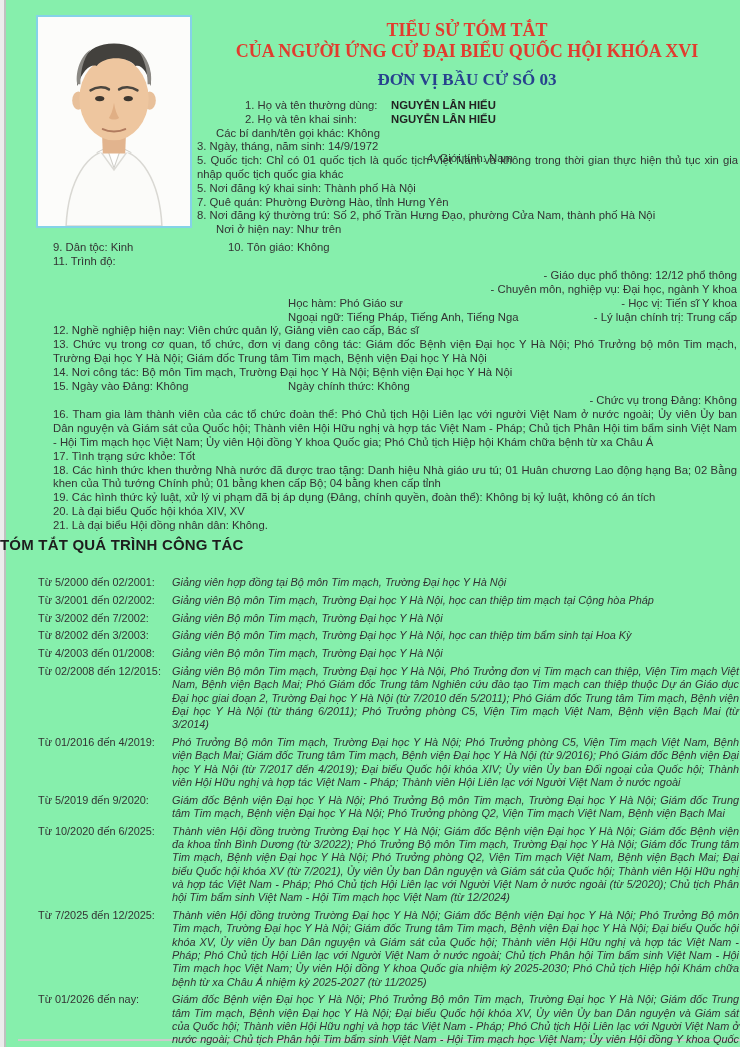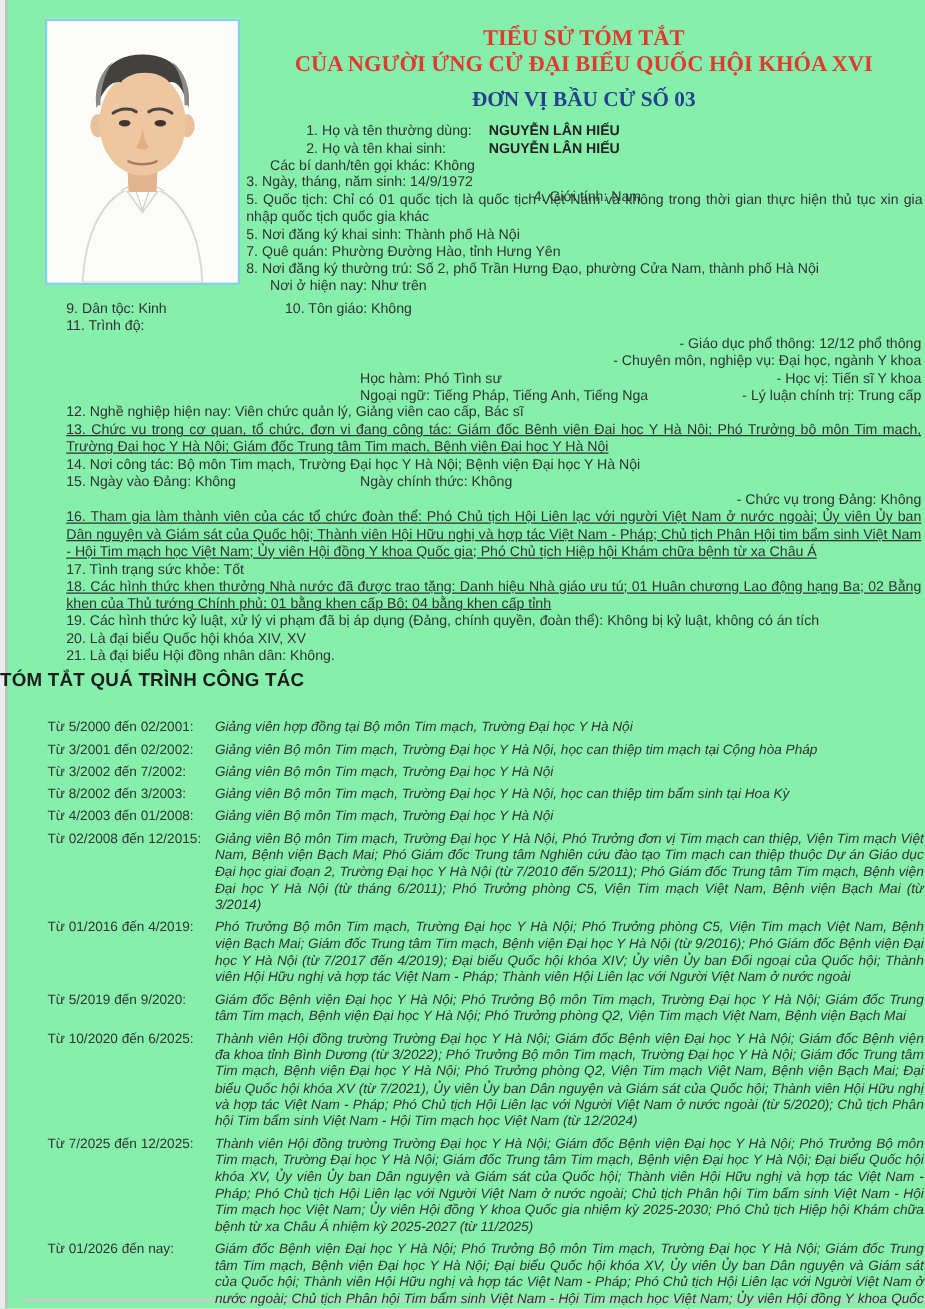--- a/index.html
+++ b/index.html
@@ -29,21 +29,21 @@
   .info-right{position:absolute;left:197px;top:99px;width:541px;font-size:11.3px;line-height:13.8px;}
   .info-right .line{position:relative;}
   .lbl-tab{display:inline-block;min-width:146px;margin-left:48px;}
   .bold{font-weight:bold;color:#222;}
   .indent-sm{padding-left:19px;}
   .col2-gender{position:absolute;left:230px;top:12px;}
 
   
   .info-left{position:absolute;left:30px;top:241px;width:707px;font-size:11.3px;line-height:13.9px;}
   .info-left .line{position:relative;margin-left:23px;}
-  .info-left .wrap{text-align:justify;text-decoration:underline;}
+  .info-left .wrap{text-align:justify;}
   .indent-dash{padding-left:25px;text-align:right;}
   .col2-religion{position:absolute;left:175px;top:0;}
   .col2-deg{position:absolute;left:235px;top:0;}
 
   
   .section-title{position:absolute;left:0;top:536px;width:740px;text-align:left;
     font-weight:bold;font-size:15px;color:#1d1d1d;letter-spacing:.2px;}
   .career{position:absolute;left:38px;top:576px;width:701px;font-size:10.9px;line-height:13.3px;}
   .career-row{display:flex;margin-bottom:4.5px;}
   .career-period{width:134px;flex-shrink:0;}
@@ -104,21 +104,21 @@
     <div class="line">7. Quê quán: Phường Đường Hào, tỉnh Hưng Yên</div>
     <div class="line">8. Nơi đăng ký thường trú: Số 2, phố Trần Hưng Đạo, phường Cửa Nam, thành phố Hà Nội</div>
     <div class="line indent-sm">Nơi ở hiện nay: Như trên</div>
   </div>
 
   <div class="info-left">
     <div class="line"><span>9. Dân tộc: Kinh</span><span class="col2-religion">10. Tôn giáo: Không</span></div>
     <div class="line">11. Trình độ:</div>
     <div class="line indent-dash">- Giáo dục phổ thông: 12/12 phổ thông</div>
     <div class="line indent-dash">- Chuyên môn, nghiệp vụ: Đại học, ngành Y khoa</div>
-    <div class="line indent-dash"><span>- Học vị: Tiến sĩ Y khoa</span><span class="col2-deg">Học hàm: Phó Tình sư</span></div>
+    <div class="line indent-dash"><span>- Học vị: Tiến sĩ Y khoa</span><span class="col2-deg">Học hàm: Phó Giáo sư</span></div>
     <div class="line indent-dash"><span>- Lý luận chính trị: Trung cấp</span><span class="col2-deg">Ngoại ngữ: Tiếng Pháp, Tiếng Anh, Tiếng Nga</span></div>
     <div class="line">12. Nghề nghiệp hiện nay:  Viên chức quản lý, Giảng viên cao cấp, Bác sĩ</div>
     <div class="line wrap">13. Chức vụ trong cơ quan, tổ chức, đơn vị đang công tác: Giám đốc Bệnh viện Đại học Y Hà Nội; Phó Trưởng bộ môn Tim mạch, Trường Đại học Y Hà Nội; Giám đốc Trung tâm Tim mạch, Bệnh viện Đại học Y Hà Nội</div>
     <div class="line">14. Nơi công tác: Bộ môn Tim mạch, Trường Đại học Y Hà Nội; Bệnh viện Đại học Y Hà Nội</div>
     <div class="line"><span>15. Ngày vào Đảng: Không</span><span class="col2-deg">Ngày chính thức: Không</span></div>
     <div class="line indent-dash">- Chức vụ trong Đảng: Không</div>
     <div class="line wrap">16. Tham gia làm thành viên của các tổ chức đoàn thể: Phó Chủ tịch Hội Liên lạc với người Việt Nam ở nước ngoài; Ủy viên Ủy ban Dân nguyện và Giám sát của Quốc hội; Thành viên Hội Hữu nghị và hợp tác Việt Nam - Pháp; Chủ tịch Phân Hội tim bẩm sinh Việt Nam - Hội Tim mạch học Việt Nam; Ủy viên Hội đồng Y khoa Quốc gia; Phó Chủ tịch Hiệp hội Khám chữa bệnh từ xa Châu Á</div>
     <div class="line">17. Tình trạng sức khỏe: Tốt</div>
     <div class="line wrap">18. Các hình thức khen thưởng Nhà nước đã được trao tặng: Danh hiệu Nhà giáo ưu tú; 01 Huân chương Lao động hạng Ba; 02 Bằng khen của Thủ tướng Chính phủ; 01 bằng khen cấp Bộ; 04 bằng khen cấp tỉnh</div>
     <div class="line">19. Các hình thức kỷ luật, xử lý vi phạm đã bị áp dụng (Đảng, chính quyền, đoàn thể): Không bị kỷ luật, không có án tích</div>

